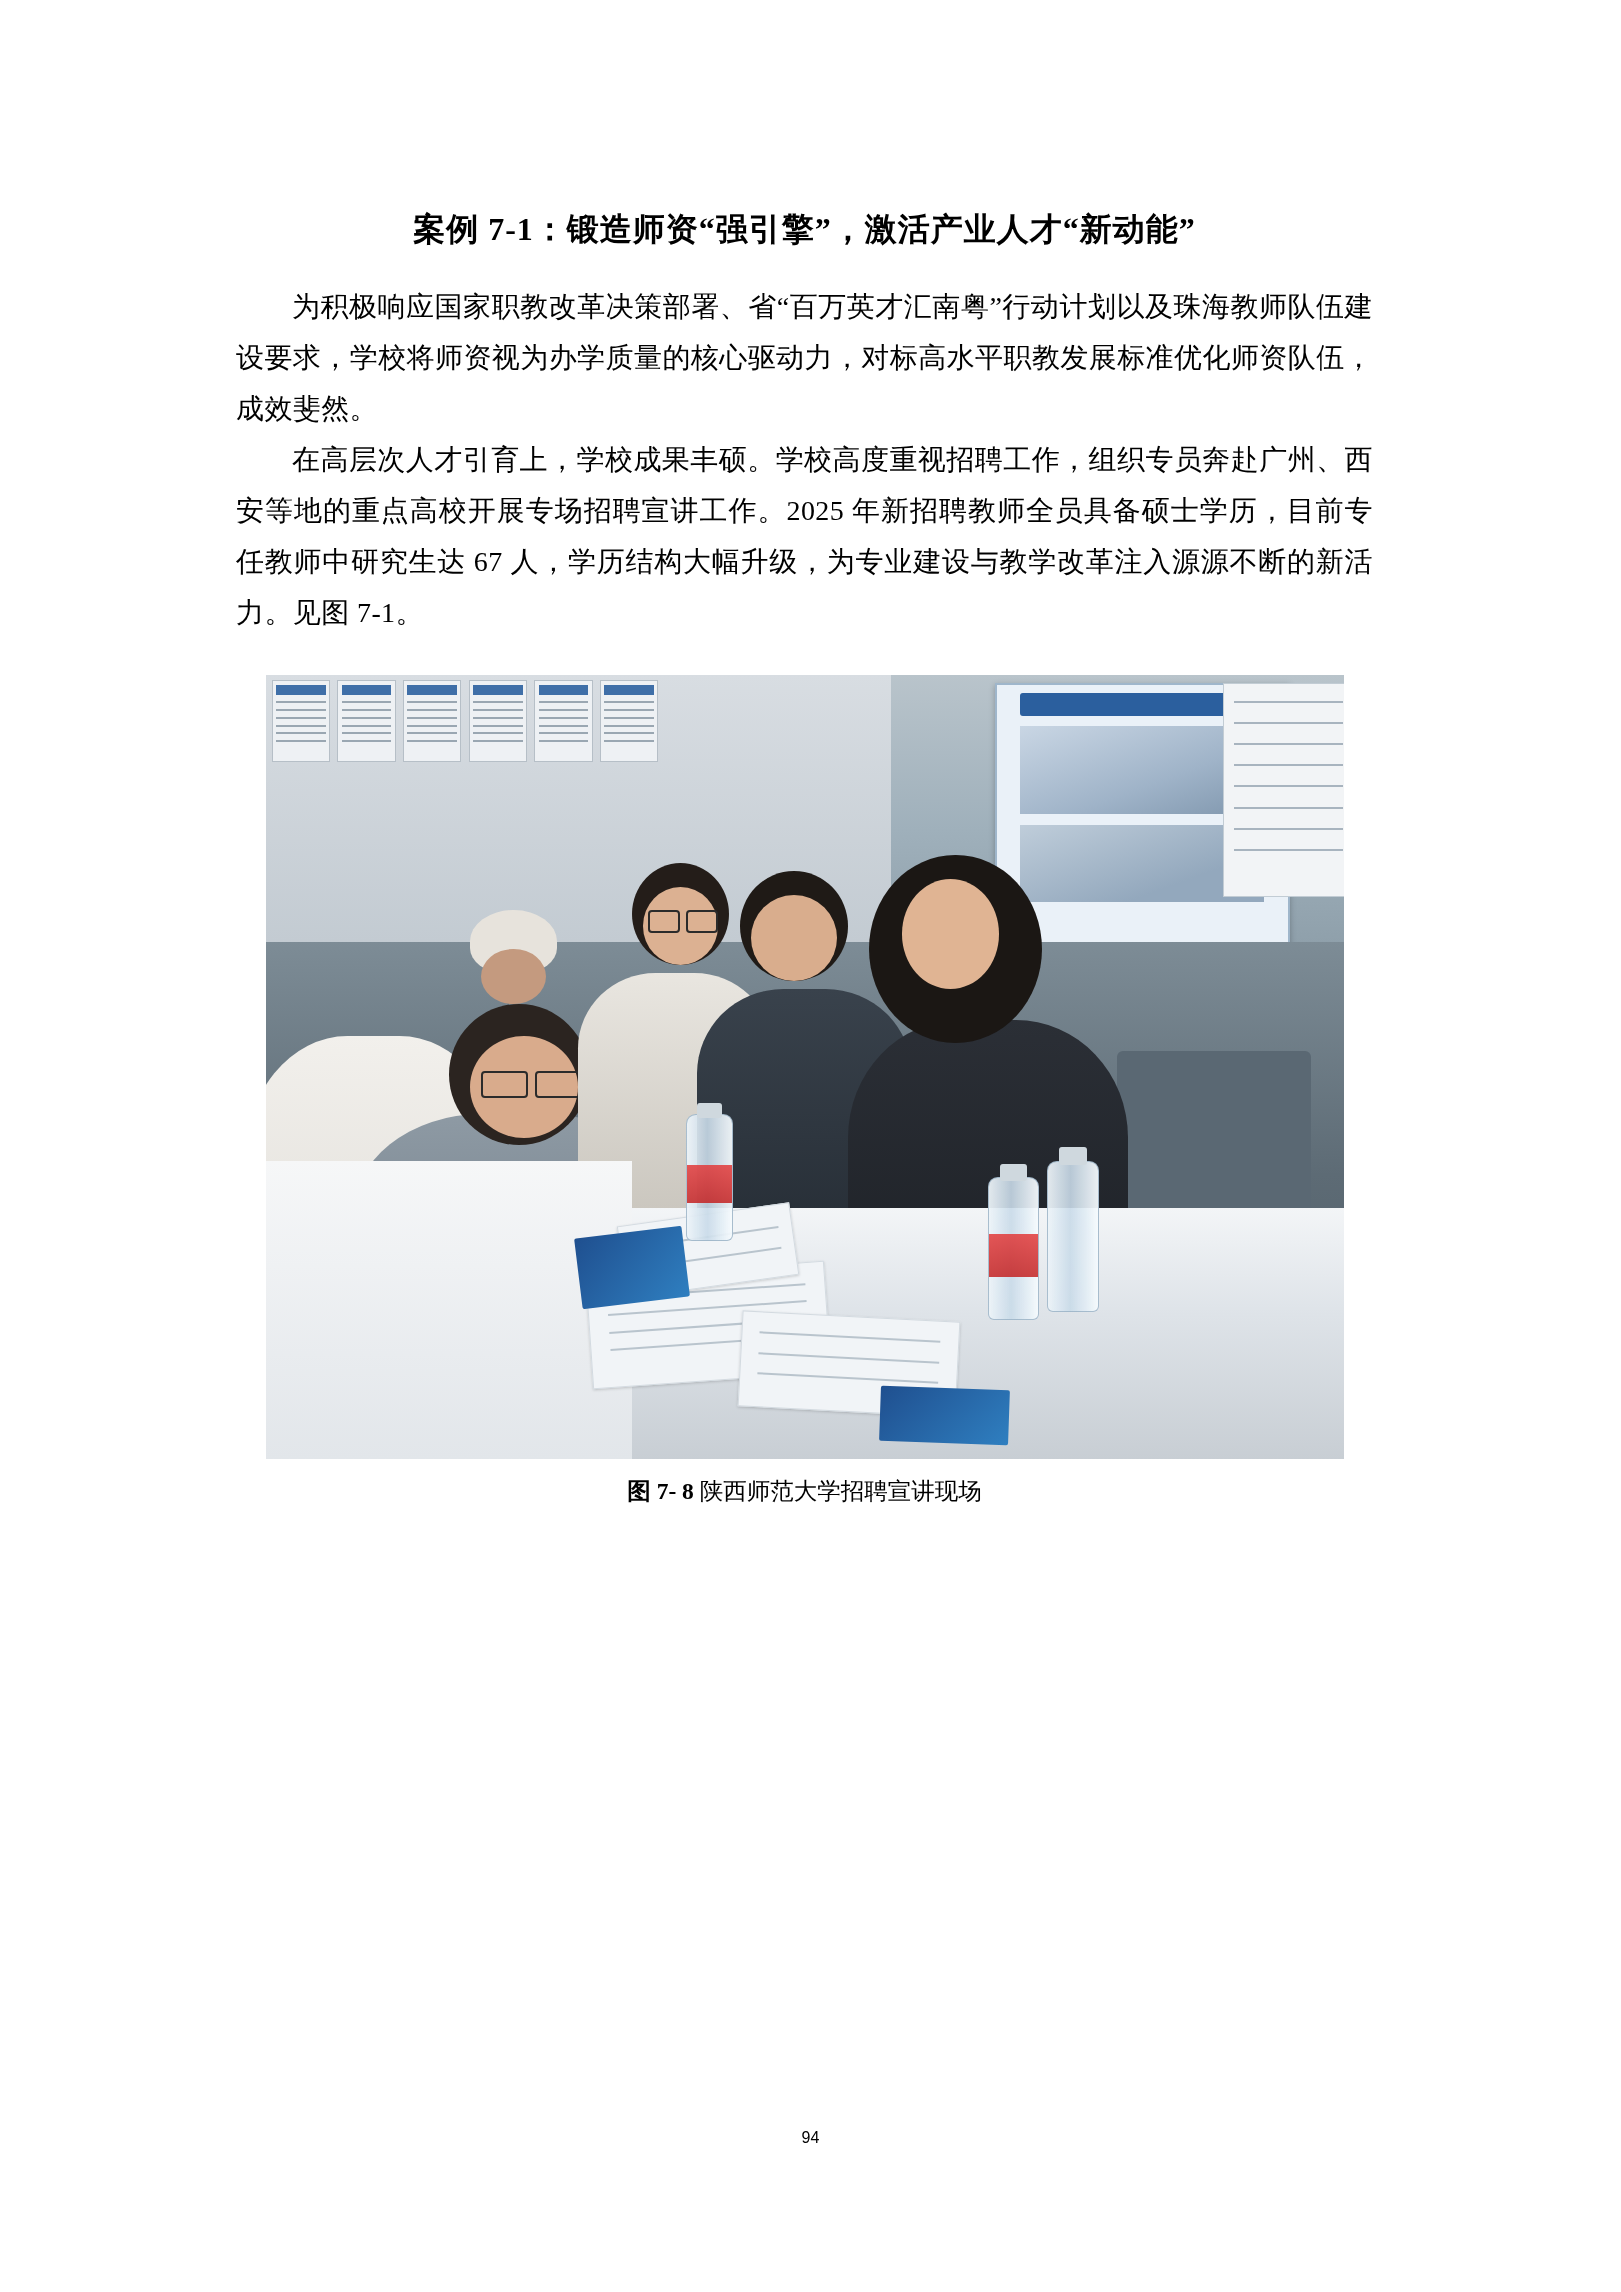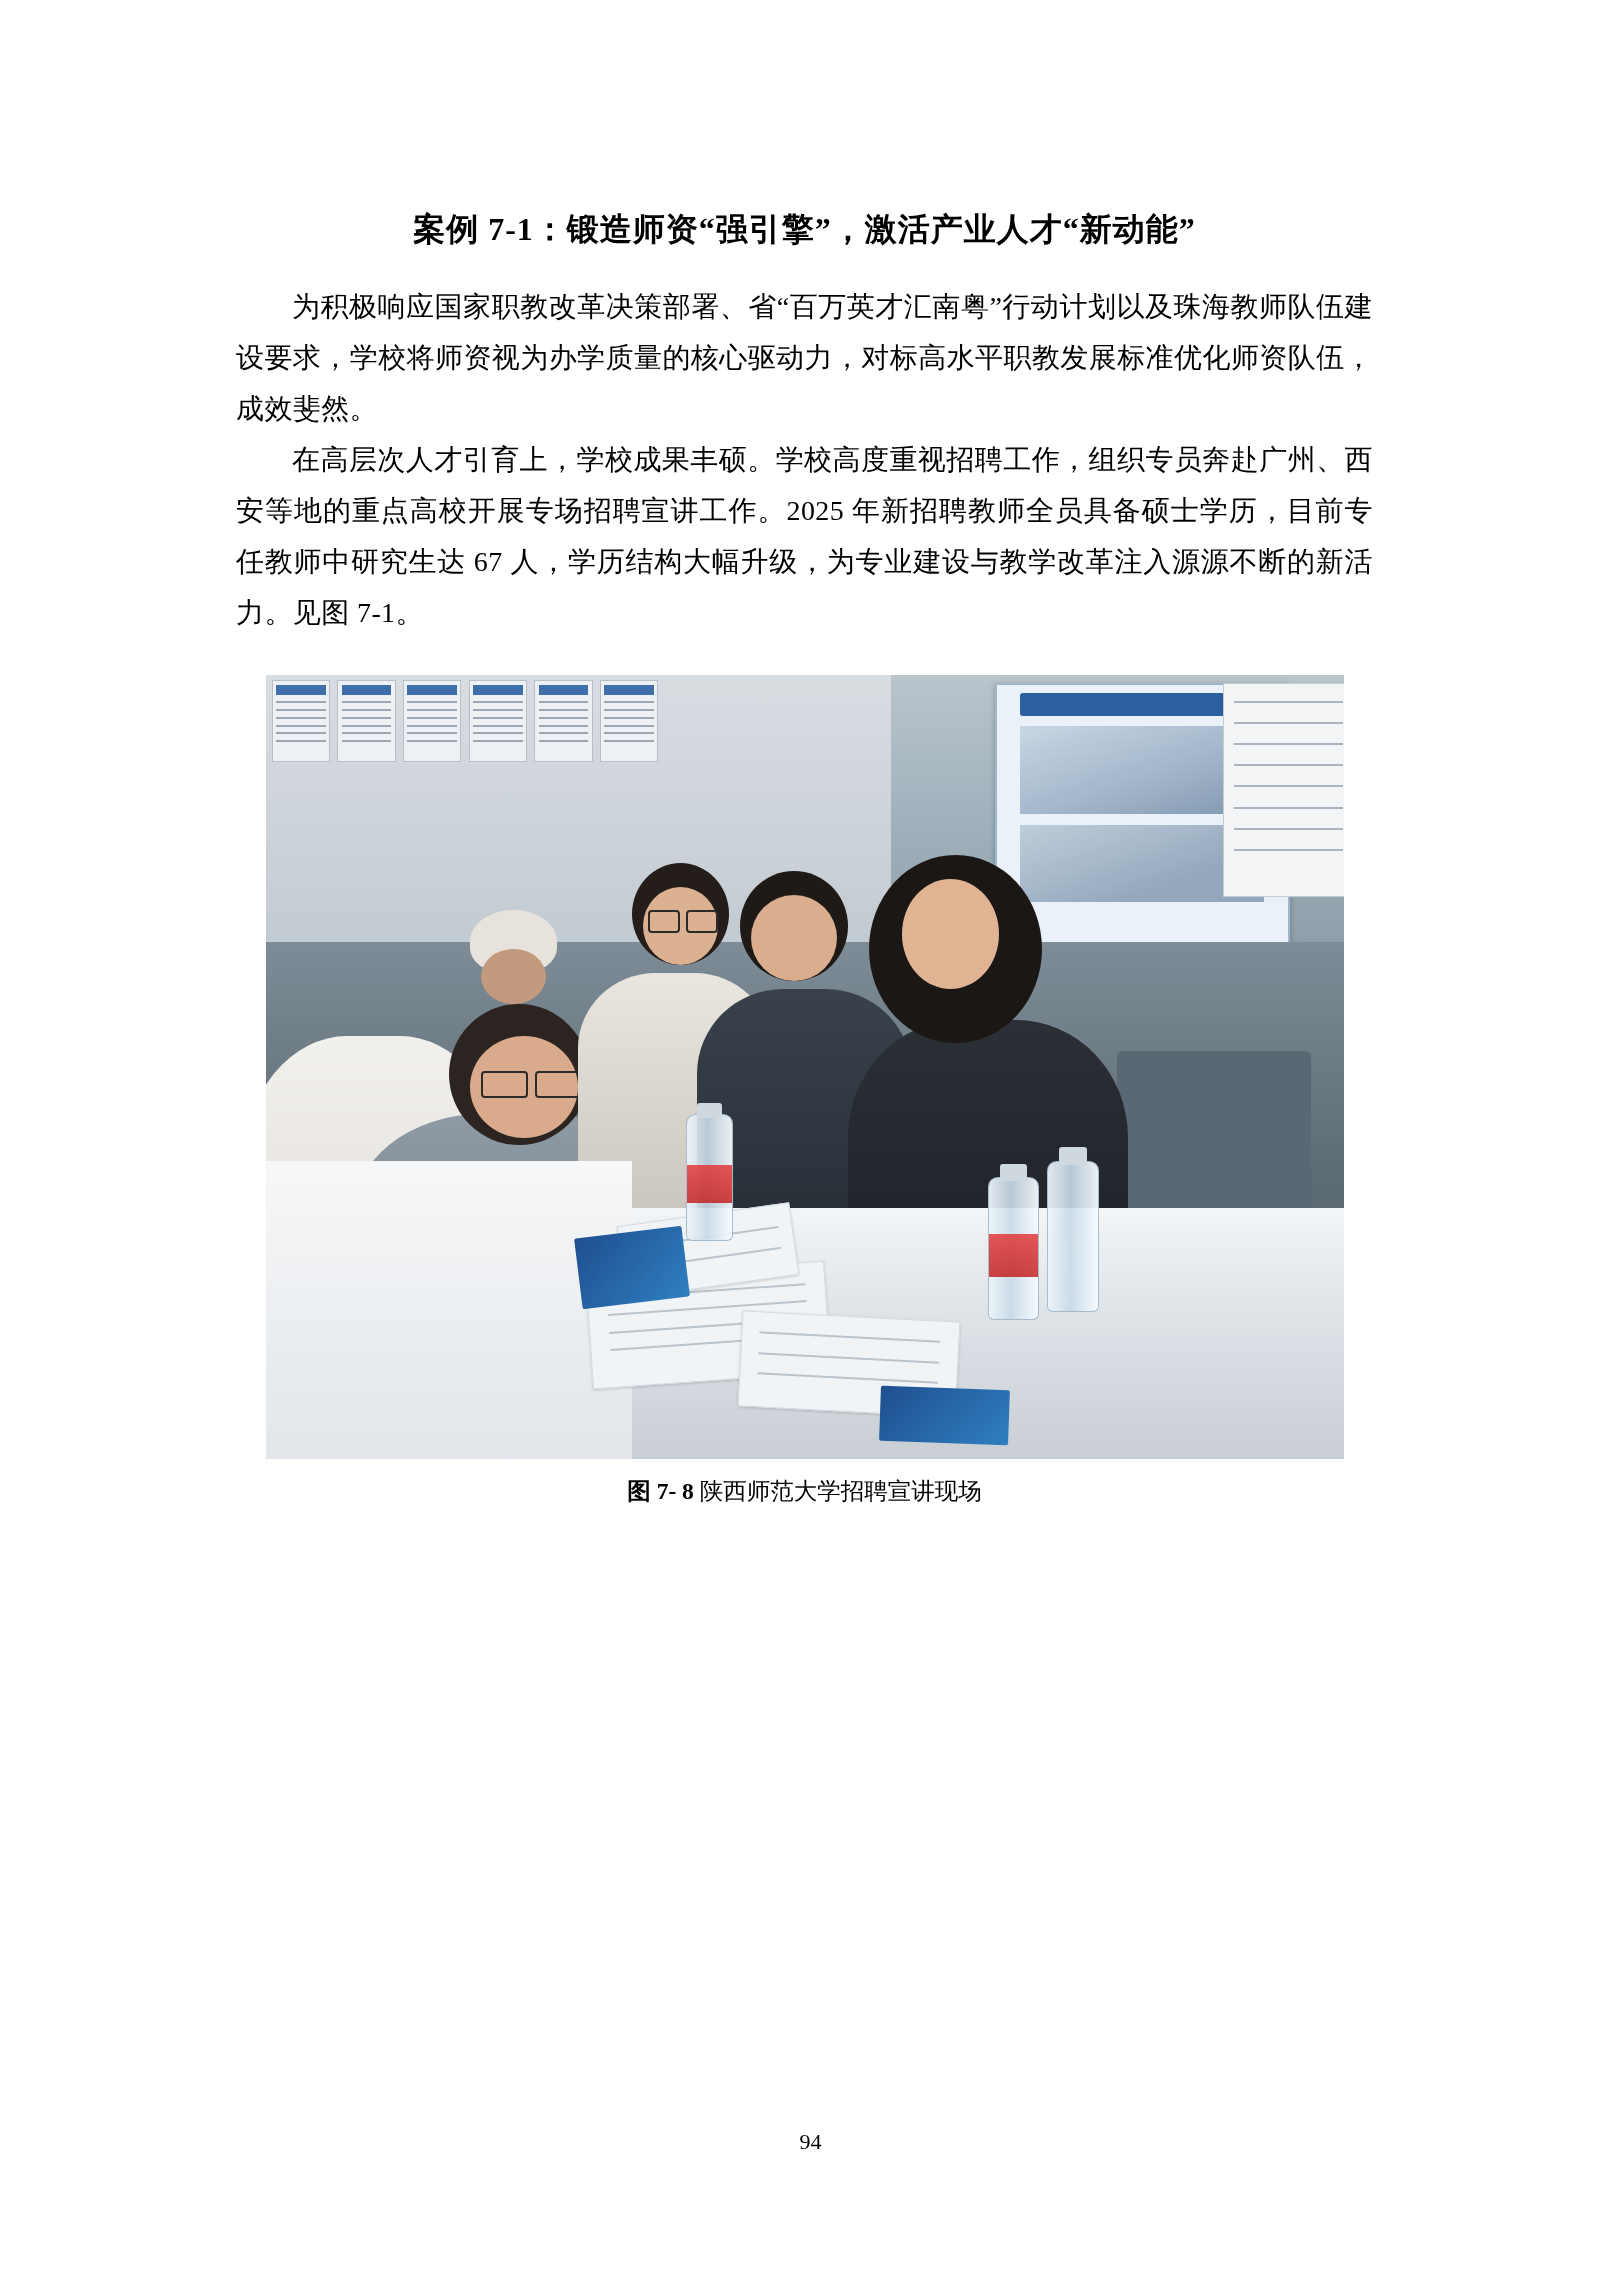--- a/index.html
+++ b/index.html
@@ -67,22 +67,22 @@
   }
   .figure-caption .bold {
     font-weight: bold;
   }
   .page-number {
     position: absolute;
     left: 0;
     right: 0;
     top: 2129px;
     text-align: center;
-    font-size: 22px;
-    font-family: Liberation Serif, serif;
+    font-size: 16px;
+    font-family: Liberation Sans, sans-serif;
   }
 
   
   .sky {
     position: absolute; left: 0; top: 0; width: 100%; height: 36%;
     background: linear-gradient(180deg, #b9c4cb 0%, #9fb0bb 55%, #8d9ea9 100%);
   }
   .boards {
     position: absolute; left: 0; top: 0; width: 58%; height: 34%;
     background: linear-gradient(180deg, #d8dde2 0%, #c3cbd2 100%);

